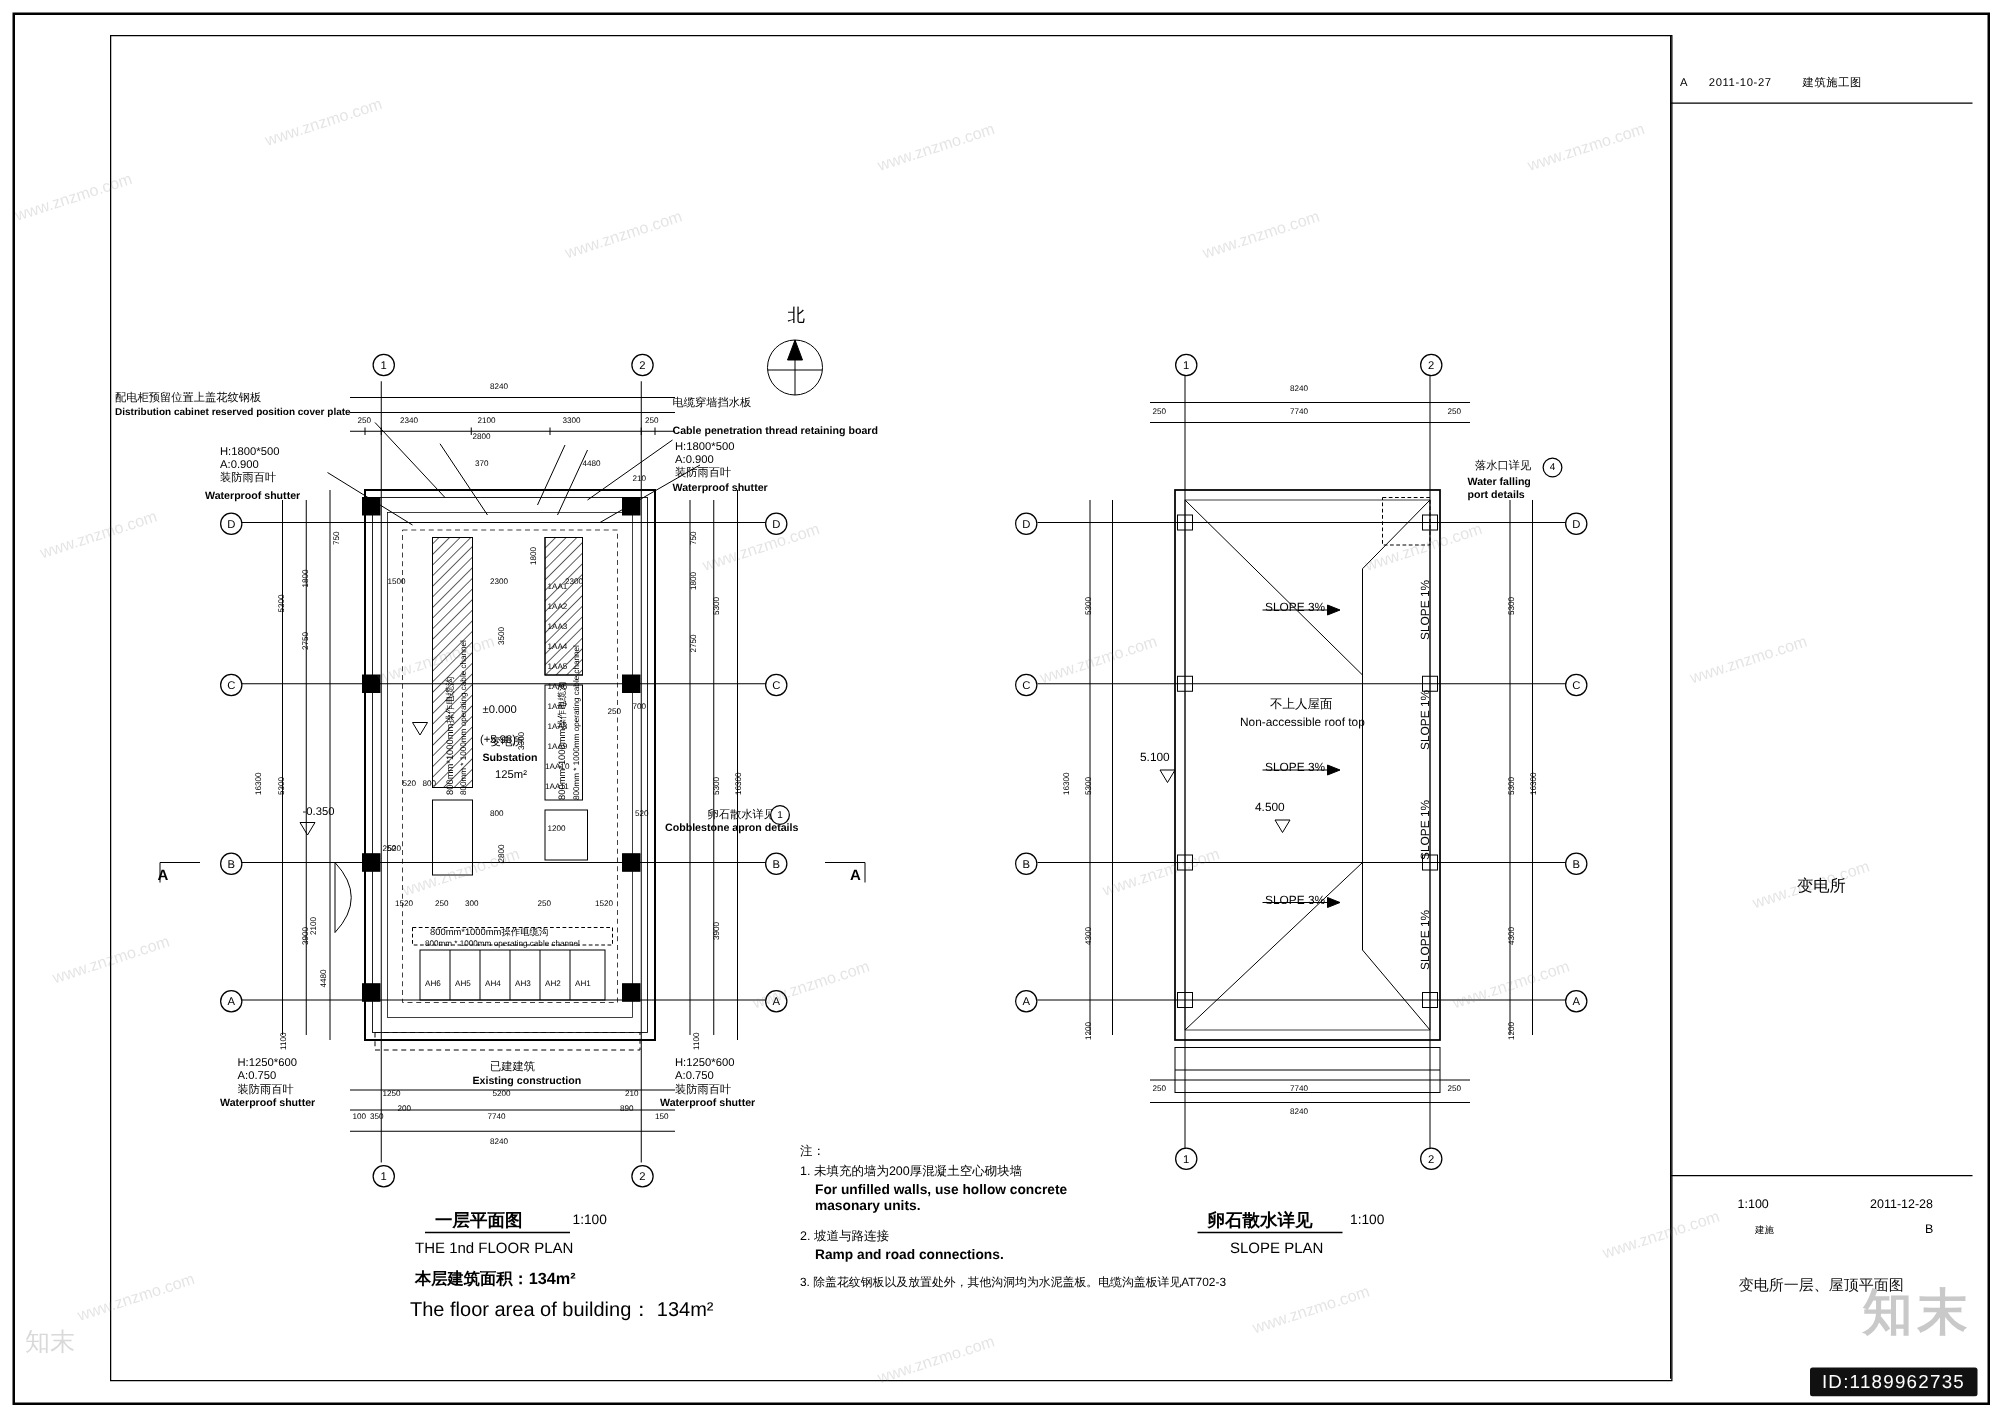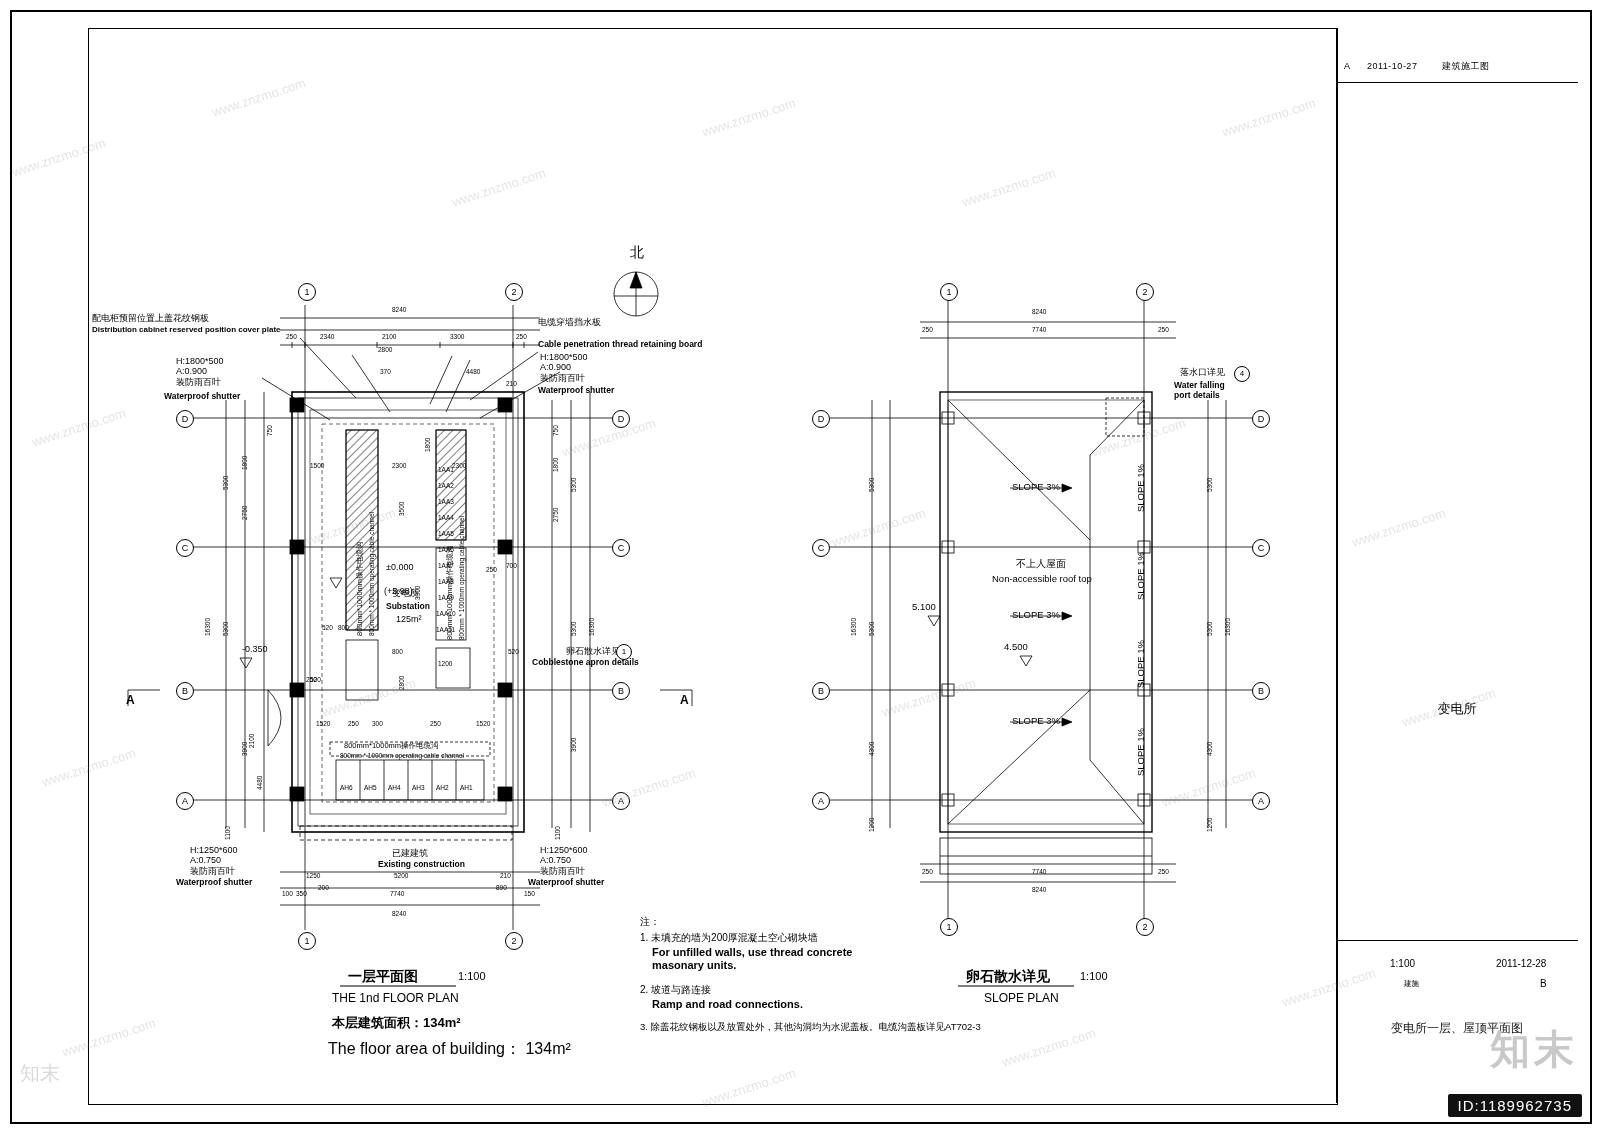--- a/index.html
+++ b/index.html
@@ -417,21 +417,21 @@
   <div class="t xs rot90" style="left:1224px;top:636px;">16300</div>
   <div class="t xs rot90" style="left:1206px;top:756px;">4300</div>
   <div class="t xs rot90" style="left:1206px;top:832px;">1200</div>
 
   <div class="t big" style="left:966px;top:968px;font-size:14px;">卵石散水详见</div>
   <div class="t" style="left:1080px;top:970px;font-size:11px;">1:100</div>
   <div class="t" style="left:984px;top:992px;font-size:12px;">SLOPE PLAN</div>
 
   <div class="t" style="left:640px;top:916px;font-size:10px;">注：</div>
   <div class="t" style="left:640px;top:932px;font-size:10px;">1. 未填充的墙为200厚混凝土空心砌块墙</div>
-  <div class="t" style="left:652px;top:946px;font-size:11px;font-weight:bold;">For unfilled walls, use thread concrete
+  <div class="t" style="left:652px;top:946px;font-size:11px;font-weight:bold;">For unfilled walls, use hollow concrete
 masonary units.</div>
   <div class="t" style="left:640px;top:984px;font-size:10px;">2. 坡道与路连接</div>
   <div class="t" style="left:652px;top:998px;font-size:11px;font-weight:bold;">Ramp and road connections.</div>
   <div class="t" style="left:640px;top:1022px;font-size:9.5px;">3. 除盖花纹钢板以及放置处外，其他沟洞均为水泥盖板。电缆沟盖板详见AT702-3</div>
 
   <div class="wm" style="left:10px;top:150px;">www.znzmo.com</div>
   <div class="wm" style="left:210px;top:90px;">www.znzmo.com</div>
   <div class="wm" style="left:450px;top:180px;">www.znzmo.com</div>
   <div class="wm" style="left:700px;top:110px;">www.znzmo.com</div>
   <div class="wm" style="left:960px;top:180px;">www.znzmo.com</div>

